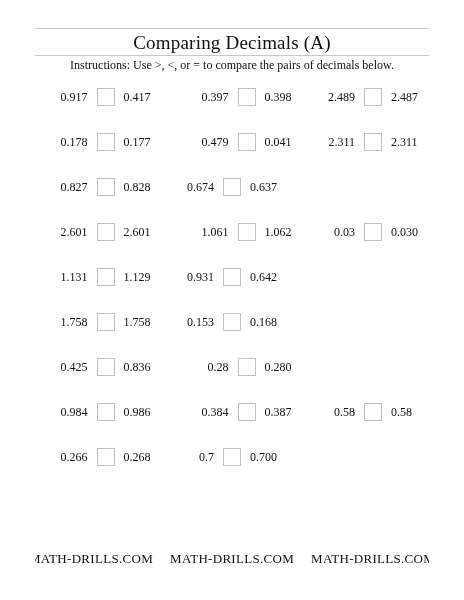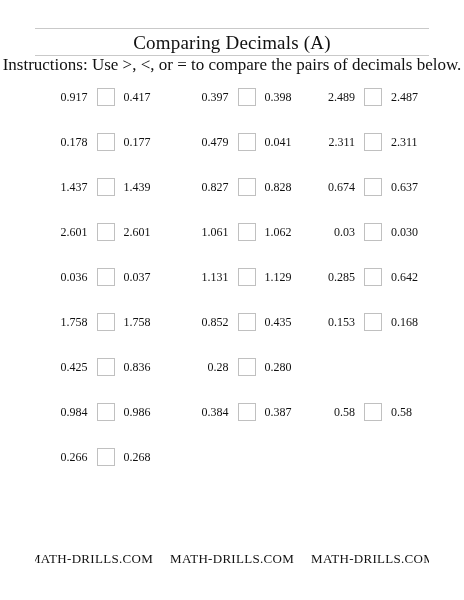--- a/index.html
+++ b/index.html
@@ -42,21 +42,21 @@
     letter-spacing: 0.2px;
     font-family: "Liberation Serif", "DejaVu Serif", serif;
     color: #111111;
   }
   .instructions {
     position: absolute;
     left: 0;
     top: 56px;
     width: 464px;
     text-align: center;
-    font-size: 17px;
+    font-size: 12px;
     line-height: 18px;
     color: #111111;
   }
 
   .grid {
     position: absolute;
     left: 35px;
     top: 88px;
     width: 394px;
   }
@@ -159,25 +159,20 @@
           <span class="answer-box"></span>
           <span class="num right">0.041</span>
         </div>
         <div class="cell col3">
           <span class="num left">2.311</span>
           <span class="answer-box"></span>
           <span class="num right">2.311</span>
         </div>
       </div>
       <div class="row">
-        <div class="cell col1">
-          <span class="num left">1.437</span>
-          <span class="answer-box"></span>
-          <span class="num right">1.439</span>
-        </div>
         <div class="cell col2">
           <span class="num left">0.827</span>
           <span class="answer-box"></span>
           <span class="num right">0.828</span>
         </div>
         <div class="cell col3">
           <span class="num left">0.674</span>
           <span class="answer-box"></span>
           <span class="num right">0.637</span>
         </div>
@@ -193,47 +188,37 @@
           <span class="answer-box"></span>
           <span class="num right">1.062</span>
         </div>
         <div class="cell col3">
           <span class="num left">0.03</span>
           <span class="answer-box"></span>
           <span class="num right">0.030</span>
         </div>
       </div>
       <div class="row">
-        <div class="cell col1">
-          <span class="num left">0.036</span>
-          <span class="answer-box"></span>
-          <span class="num right">0.037</span>
-        </div>
         <div class="cell col2">
           <span class="num left">1.131</span>
           <span class="answer-box"></span>
           <span class="num right">1.129</span>
         </div>
         <div class="cell col3">
-          <span class="num left">0.285</span>
+          <span class="num left">0.931</span>
           <span class="answer-box"></span>
           <span class="num right">0.642</span>
         </div>
       </div>
       <div class="row">
         <div class="cell col1">
           <span class="num left">1.758</span>
           <span class="answer-box"></span>
           <span class="num right">1.758</span>
         </div>
-        <div class="cell col2">
-          <span class="num left">0.852</span>
-          <span class="answer-box"></span>
-          <span class="num right">0.435</span>
-        </div>
         <div class="cell col3">
           <span class="num left">0.153</span>
           <span class="answer-box"></span>
           <span class="num right">0.168</span>
         </div>
       </div>
       <div class="row">
         <div class="cell col1">
           <span class="num left">0.425</span>
           <span class="answer-box"></span>
@@ -260,20 +245,25 @@
           <span class="num left">0.58</span>
           <span class="answer-box"></span>
           <span class="num right">0.58</span>
         </div>
       </div>
       <div class="row">
         <div class="cell col1">
           <span class="num left">0.266</span>
           <span class="answer-box"></span>
           <span class="num right">0.268</span>
+        </div>
+        <div class="cell col3">
+          <span class="num left">0.7</span>
+          <span class="answer-box"></span>
+          <span class="num right">0.700</span>
         </div>
       </div>
     </div>
 
   <div class="footer">
     <span class="fwrap"><span class="fitem">MATH-DRILLS.COM</span><span class="fitem">MATH-DRILLS.COM</span><span class="fitem">MATH-DRILLS.COM</span></span>
   </div>
 
 </div>
 

